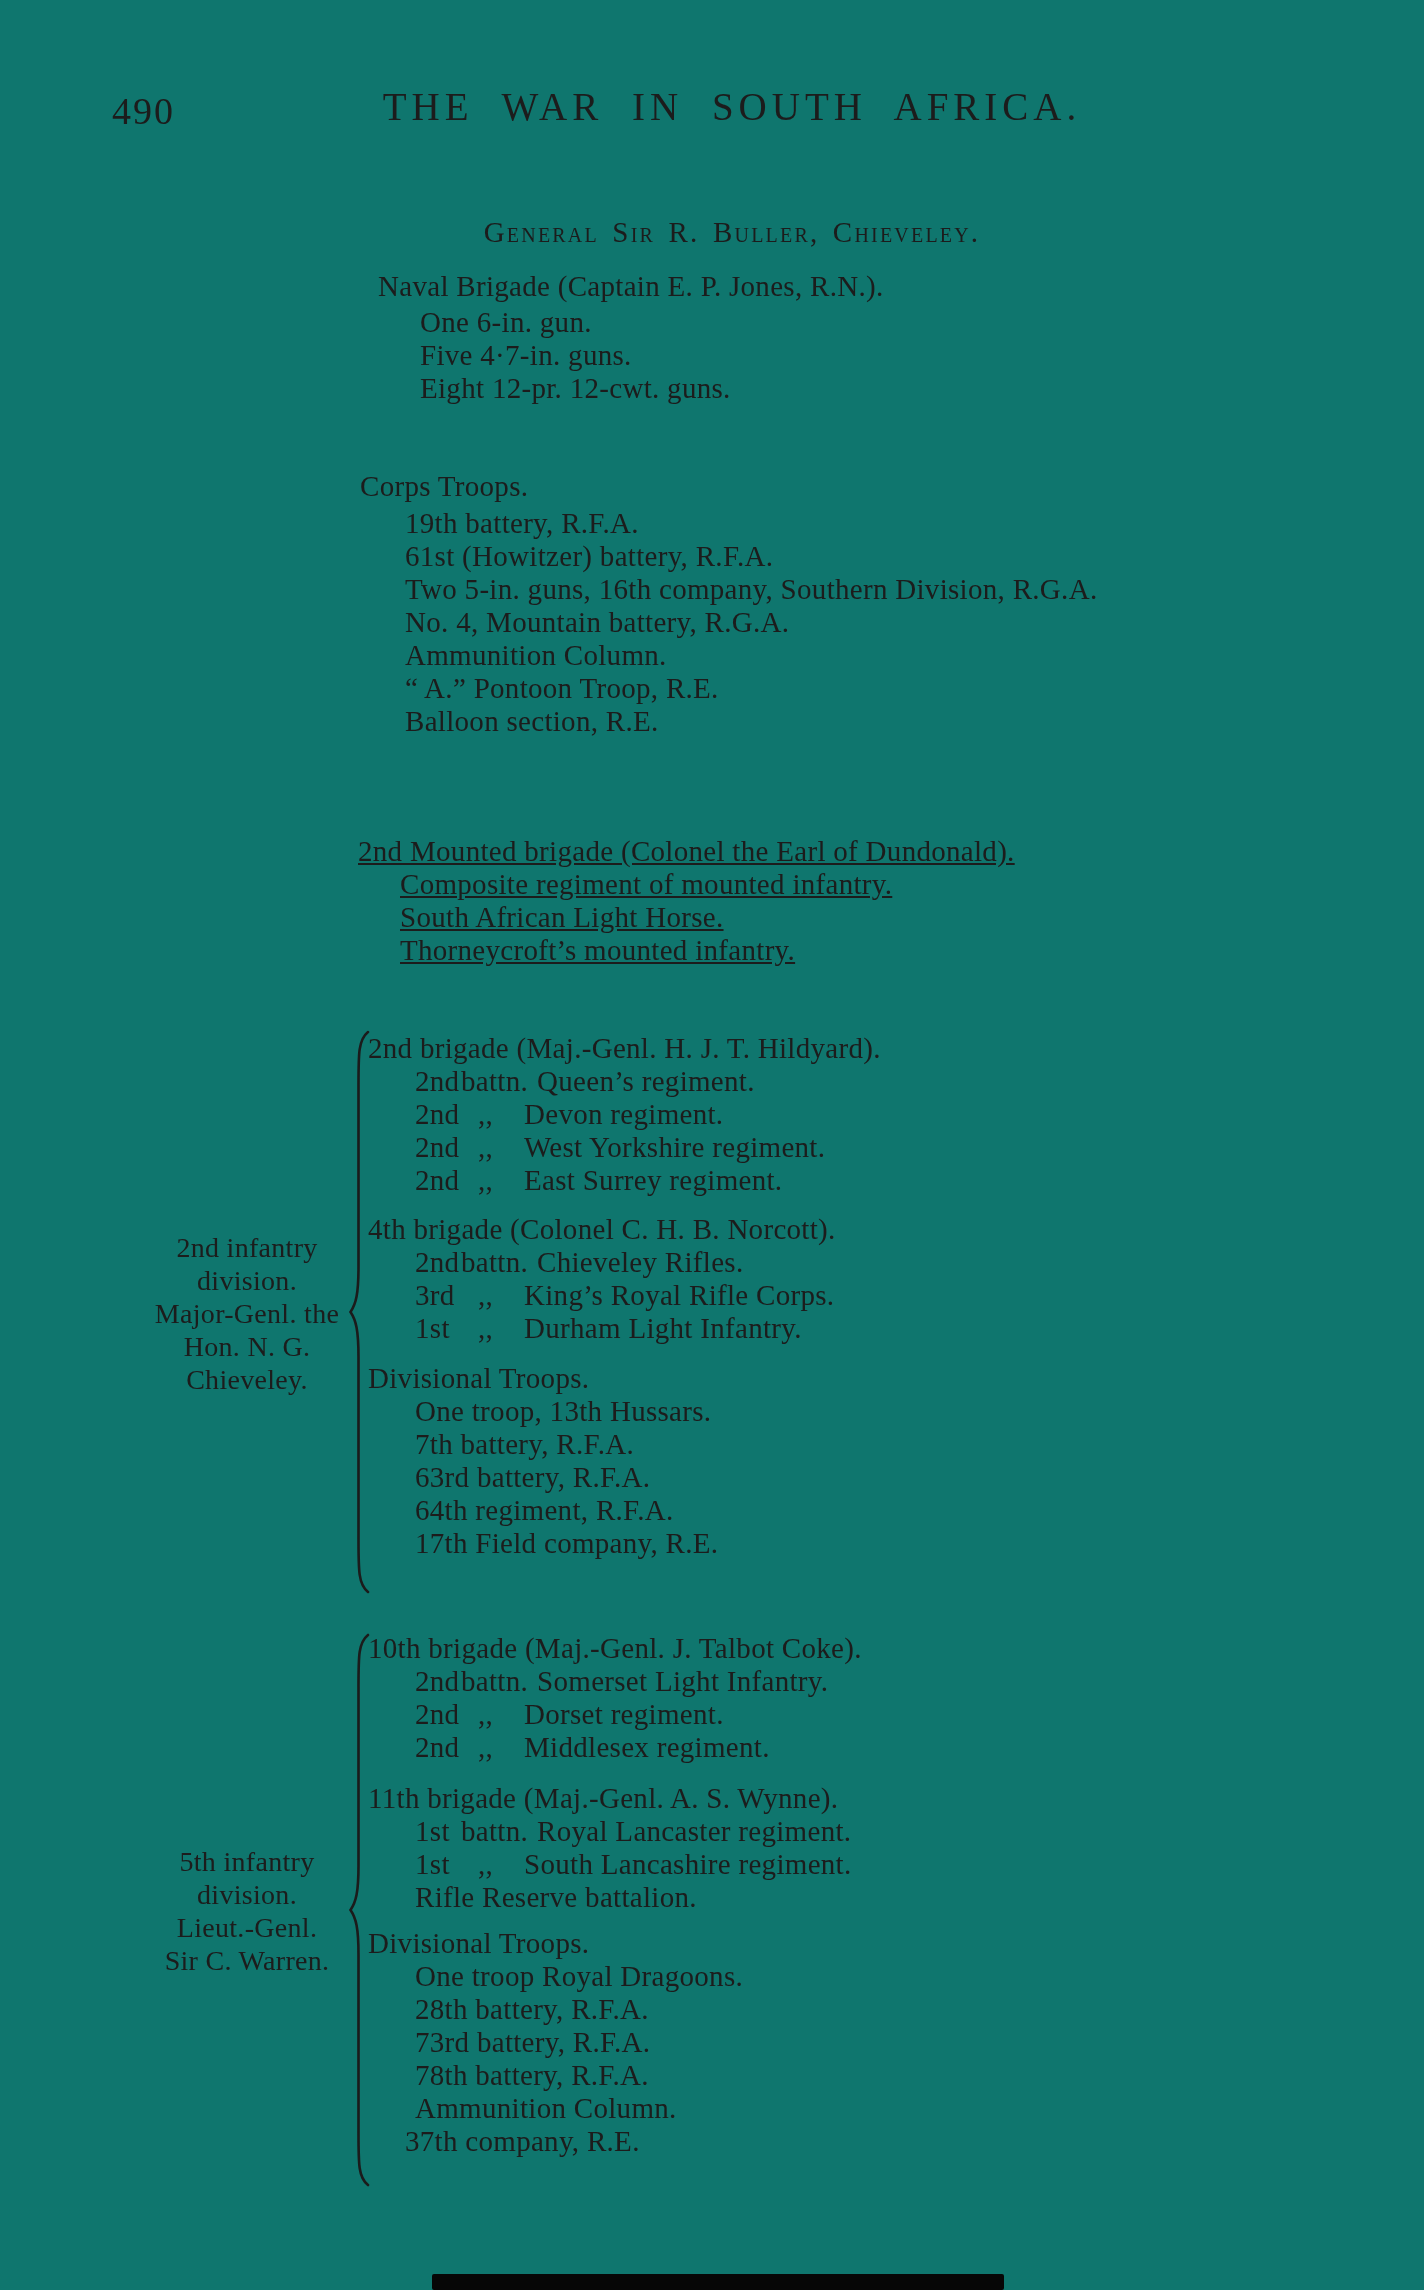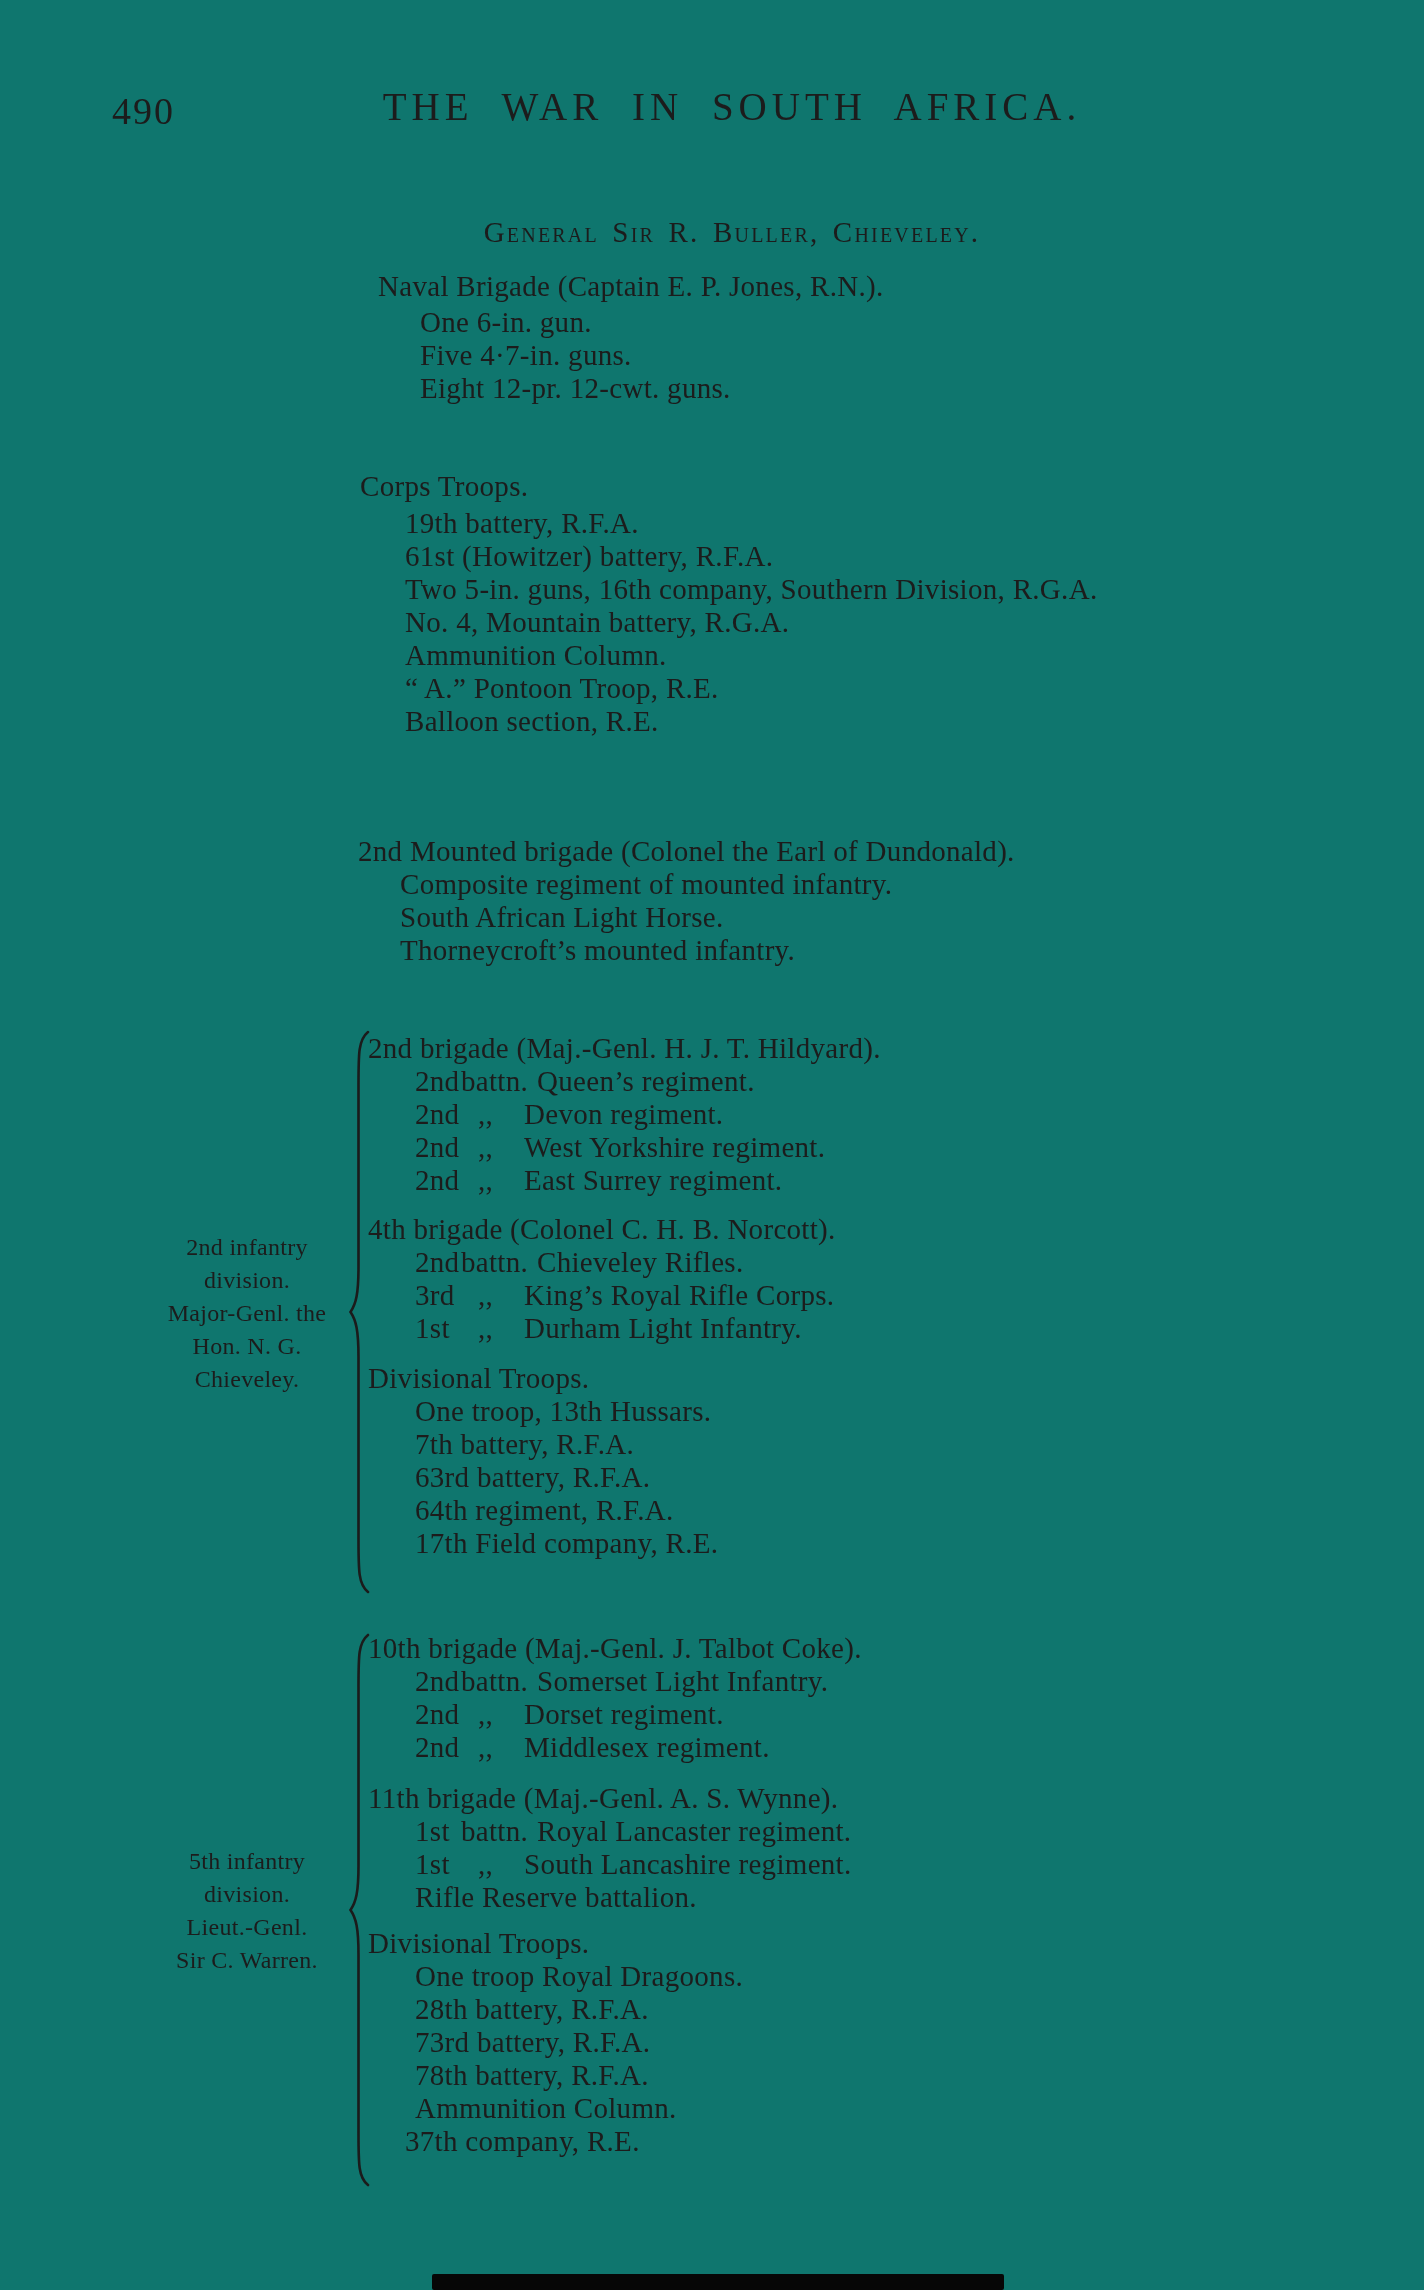--- a/index.html
+++ b/index.html
@@ -17,38 +17,38 @@
   .pagenum{position:absolute;left:112px;top:95px;font-size:38px;letter-spacing:2px;}
   .runtitle{position:absolute;left:20px;top:84px;width:1424px;text-align:center;
     font-size:39px;line-height:46px;letter-spacing:5px;word-spacing:14px;}
   .heading{position:absolute;left:20px;top:216px;width:1424px;text-align:center;
     font-variant:small-caps;font-size:29px;letter-spacing:2.2px;word-spacing:4px;}
   .block{position:absolute;}
   .naval{left:378px;top:270px;}
   .naval .items{margin-left:42px;margin-top:3px;}
   .corps{left:360px;top:470px;}
   .corps .items{margin-left:45px;margin-top:4px;}
-  .mounted{left:358px;top:835px;}
+  .mounted{left:358px;top:835px;text-decoration:underline;}
   .mounted .items{margin-left:42px;}
   .group{position:absolute;left:368px;width:920px;}
   .g1{top:1032px;}
   .g2{top:1632px;}
   .btitle{white-space:nowrap;}
   .rows,.items{white-space:nowrap;}
   .row .num{display:inline-block;width:63px;}
   .row .mid{display:inline-block;width:46px;}
   .row.first .num{width:46px;}
   .row.first .mid{width:auto;margin-right:9px;}
   .g1 .rows,.g1 .items,.g2 .rows,.g2 .items{margin-left:47px;}
   .mt1{margin-top:16px;}
   .mt2{margin-top:17px;}
   .mt3{margin-top:18px;}
   .mt4{margin-top:13px;}
   .outdent{margin-left:-10px;}
-  .mlabel{position:absolute;left:122px;width:250px;text-align:center;font-size:24px;line-height:33px;}
+  .mlabel{position:absolute;left:122px;width:250px;text-align:center;font-size:28px;line-height:33px;}
   .ml1{top:1231px;}
   .ml2{top:1845px;}
   .brace{position:absolute;width:26px;}
   .brace svg{display:block;width:100%;height:100%;}
   .b1{left:346px;top:1030px;height:564px;}
   .b2{left:346px;top:1633px;height:554px;}
   .scan-bar{position:absolute;left:432px;top:2274px;width:572px;height:16px;background:#060606;border-radius:2px;}
 </style>
 </head>
 <body>

